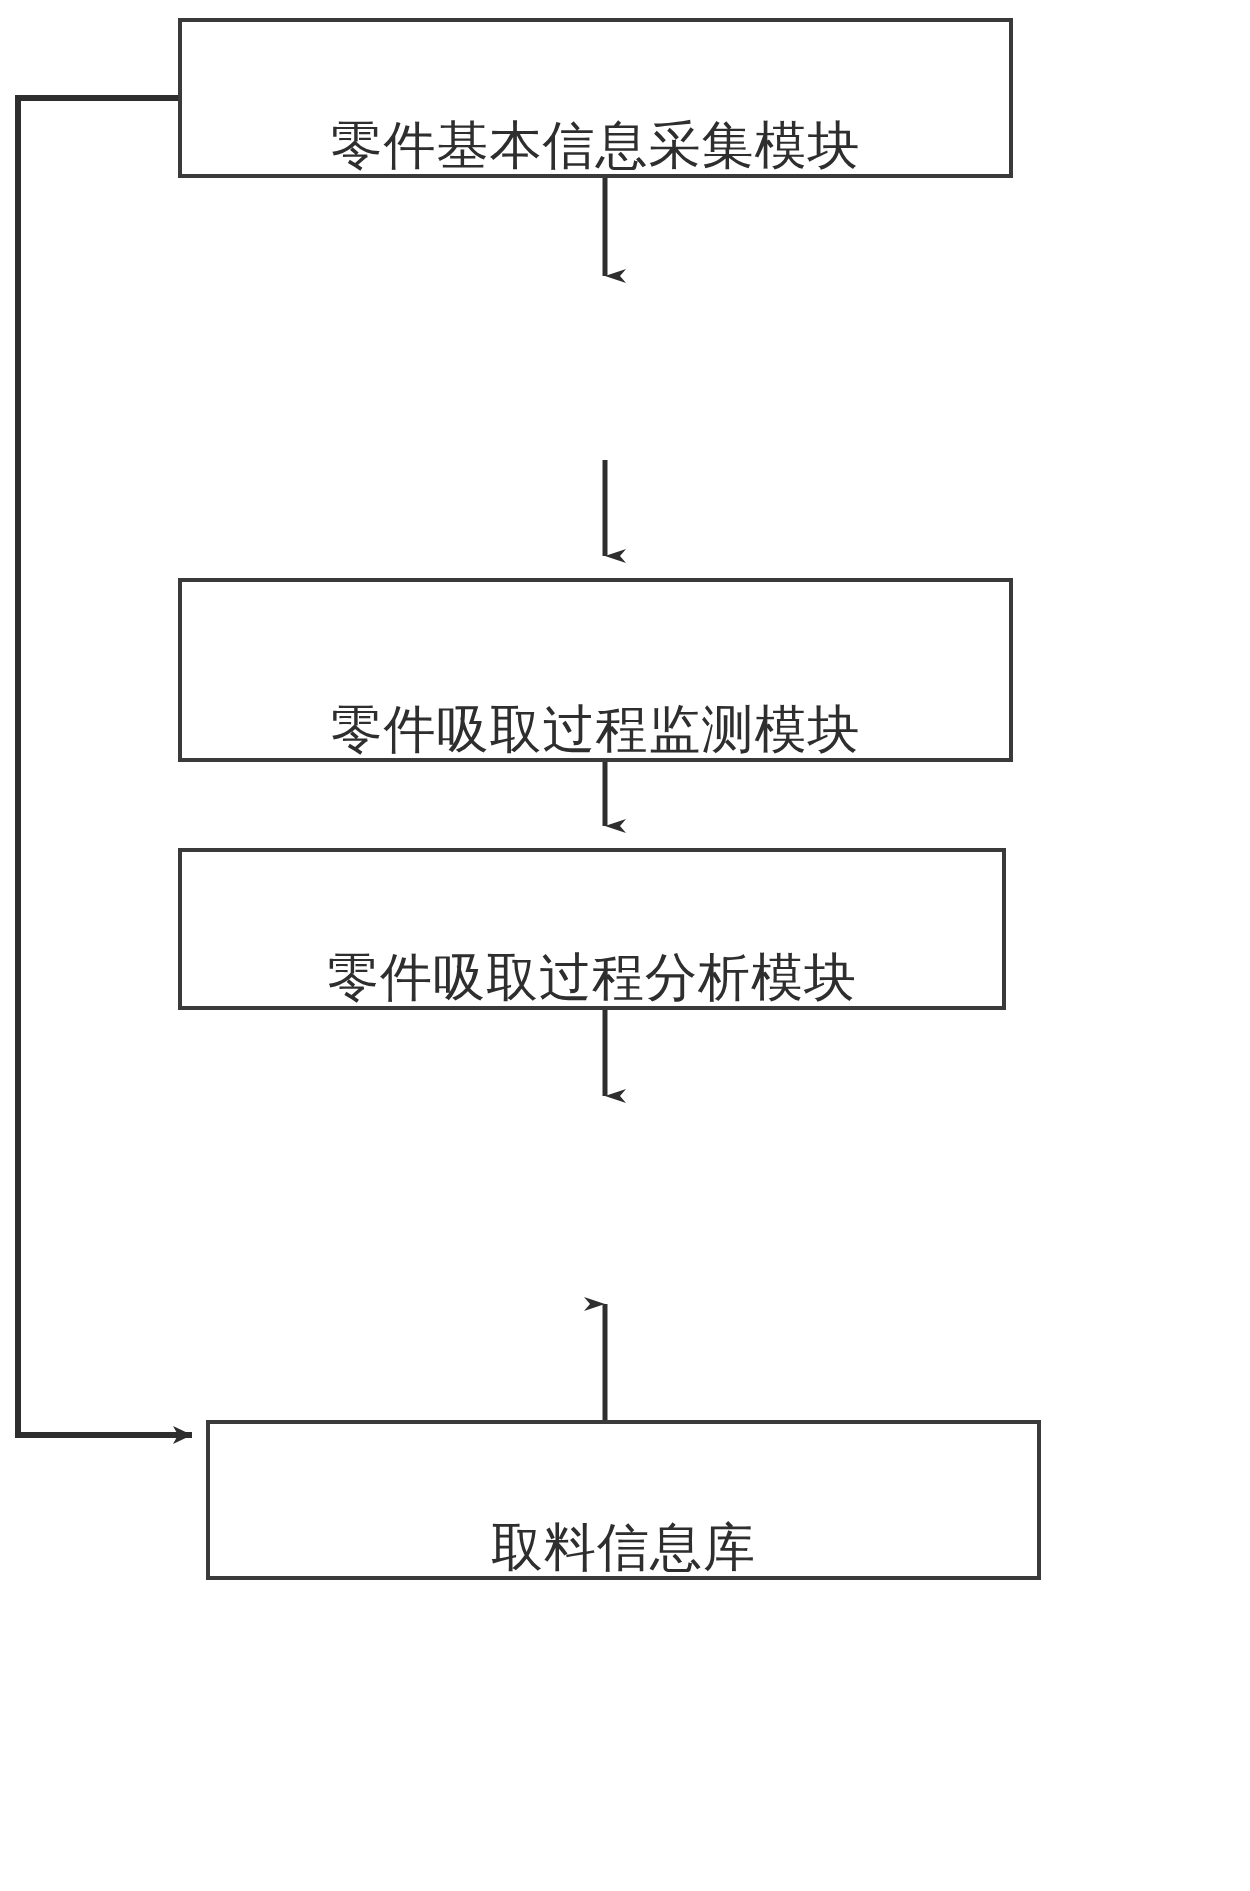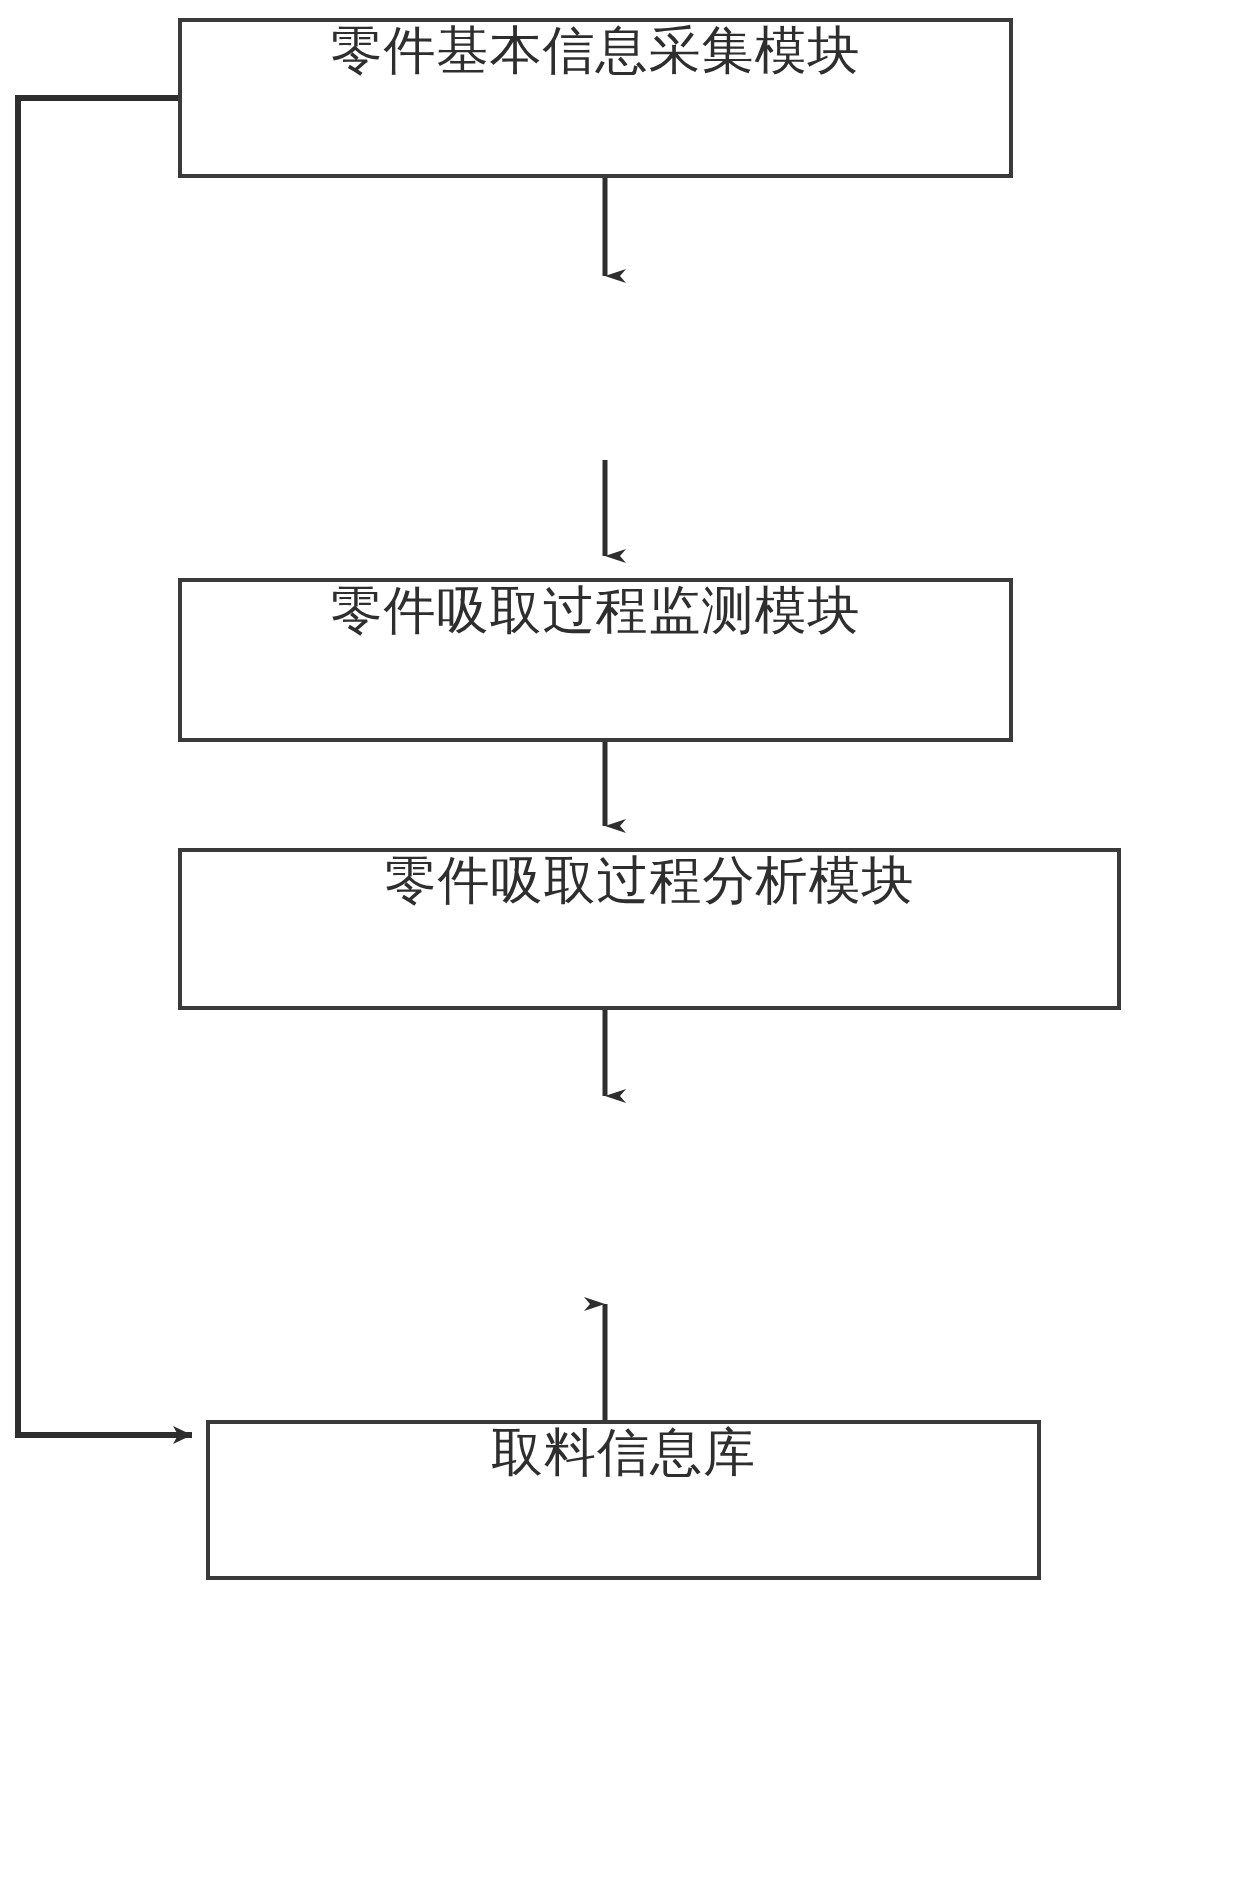--- a/index.html
+++ b/index.html
@@ -15,21 +15,21 @@
     background: #ffffff;
     overflow: hidden;
     font-family: "Liberation Sans", "DejaVu Sans", sans-serif;
   }
   .node {
     position: absolute;
     box-sizing: border-box;
     border: 4px solid #3a3a3a;
     background: #ffffff;
     display: flex;
-    align-items: flex-start;
+    align-items: flex-end;
     justify-content: center;
     text-align: center;
   }
   .node-label {
     font-size: 52px;
     line-height: 1.1;
     color: #2e2e2e;
     letter-spacing: 1px;
     white-space: nowrap;
     font-weight: 400;
@@ -84,25 +84,25 @@
     <g>
       <polyline points="178,98 18,98 18,1435 192,1435" fill="none" stroke="#2e2e2e" stroke-width="6" stroke-linejoin="miter" marker-end="url(#arrowRight)"></polyline>
     </g>
   </svg>
 
   <div class="node" style="left:178px; top:18px; width:835px; height:160px;">
     <span class="node-label">零件基本信息采集模块</span>
   </div>
 
 
-  <div class="node" style="left:178px; top:578px; width:835px; height:164px;">
+  <div class="node" style="left:178px; top:578px; width:835px; height:184px;">
     <span class="node-label">零件吸取过程监测模块</span>
   </div>
 
-  <div class="node" style="left:178px; top:848px; width:943px; height:162px;">
+  <div class="node" style="left:178px; top:848px; width:828px; height:162px;">
     <span class="node-label">零件吸取过程分析模块</span>
   </div>
 
 
   <div class="node" style="left:178px; top:1420px; width:835px; height:160px;margin-left:28px;">
     <span class="node-label">取料信息库</span>
   </div>
 
 </div>
 

